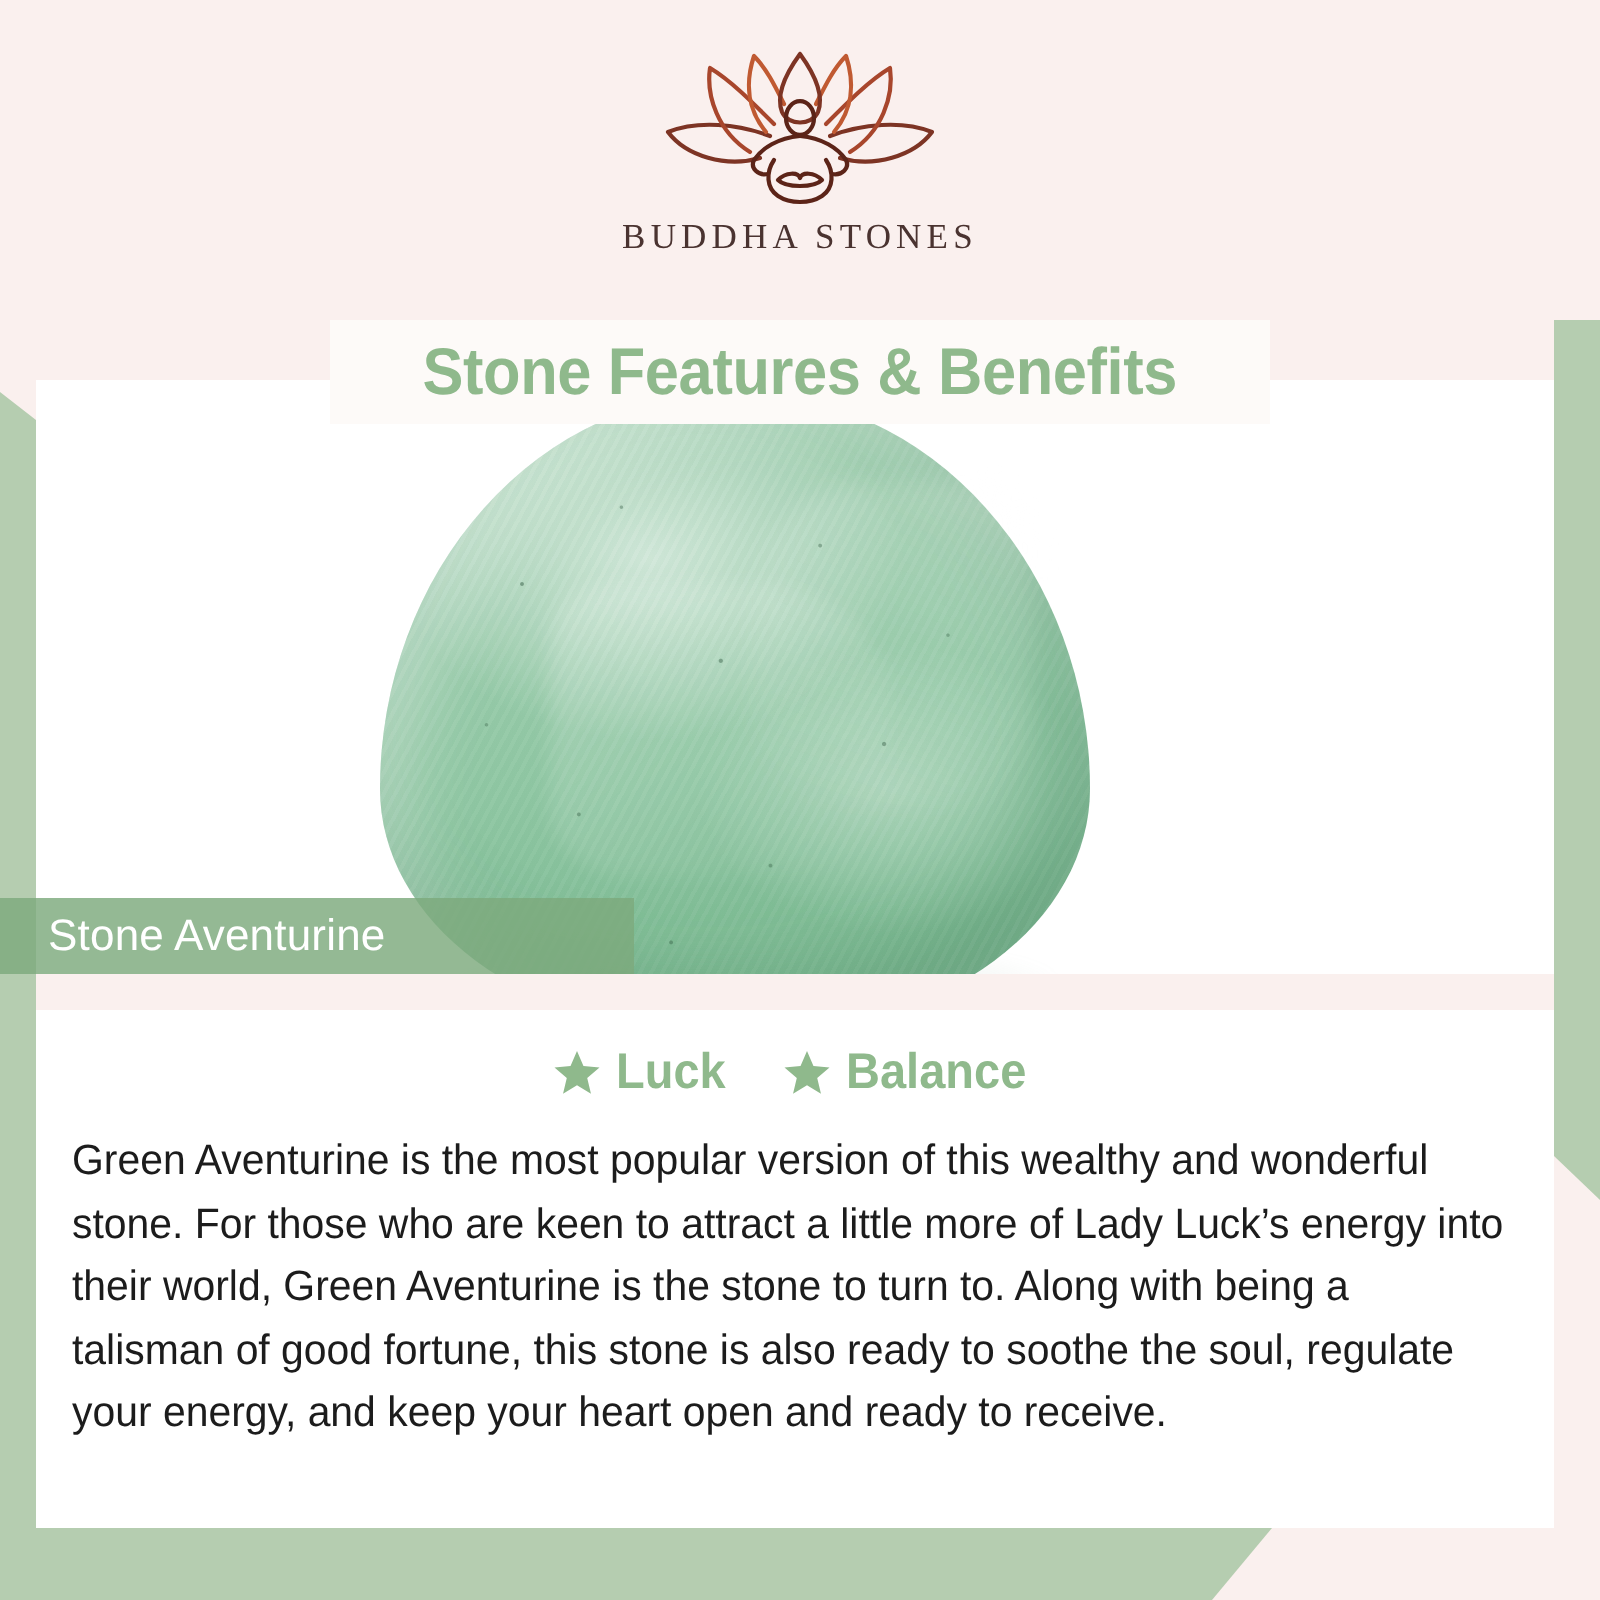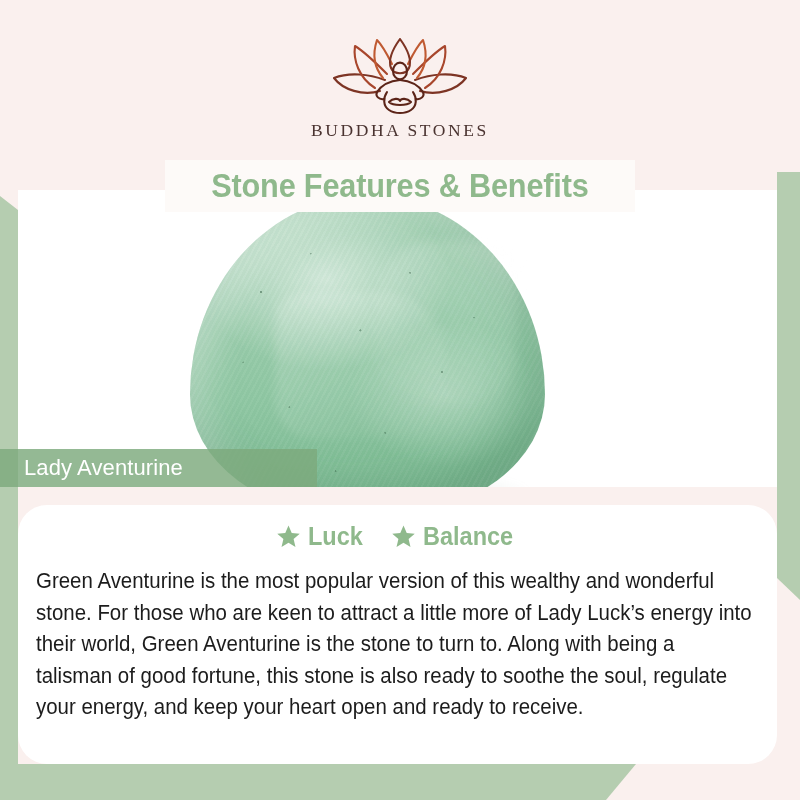--- a/index.html
+++ b/index.html
@@ -16,21 +16,21 @@
     position: relative;
     width: 800px;
     height: 800px;
     background: #faf0ee;
     overflow: hidden;
   }
 
   
   .header {
     position: absolute;
-    left: 0; top: 12px;
+    left: 0; top: 0;
     width: 800px; height: 160px;
     background: #faf0ee;
     display: flex;
     flex-direction: column;
     align-items: center;
     justify-content: flex-start;
     padding-top: 22px;
     z-index: 6;
   }
   .logo-mark { width: 150px; height: 82px; display: block; }
@@ -175,21 +175,20 @@
   }
 
   
   .content {
     position: absolute;
     left: 18px; top: 505px;
     width: 759px; height: 259px;
     background: #ffffff;
     z-index: 4;
     padding: 10px 18px 0 18px;
-    border-radius: 29px;
   }
 
   .features {
     display: flex;
     justify-content: center;
     align-items: center;
     gap: 24px;
     height: 42px;
   }
   .feature {
@@ -276,21 +275,21 @@
         <div class="stone-facet-b"></div>
       </div>
     </div>
   </div>
 
   <div class="title-banner">
     <div class="title-text">Stone Features &amp; Benefits</div>
   </div>
 
   <div class="name-bar">
-    <div class="name-text">Lady Aventurine</div>
+    <div class="name-text">Stone Aventurine</div>
   </div>
 
   <div class="cream-sliver"></div>
 
   <div class="content">
 
     <div class="features">
 
       <div class="feature">
         <svg class="feature-star" viewBox="0 0 24 24" aria-hidden="true">

